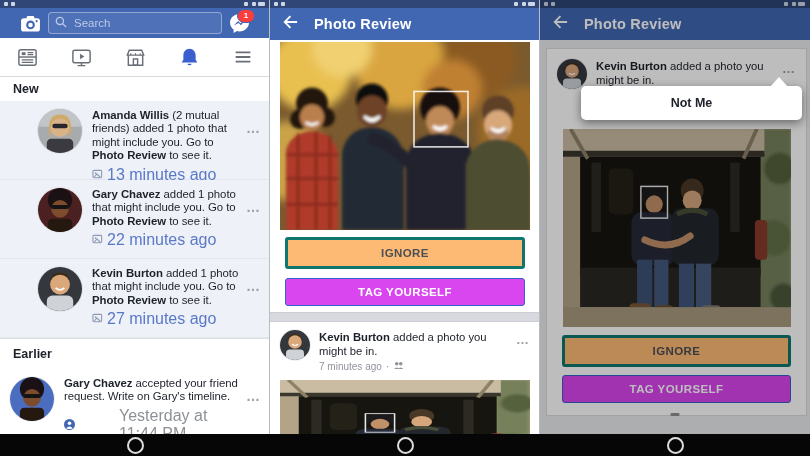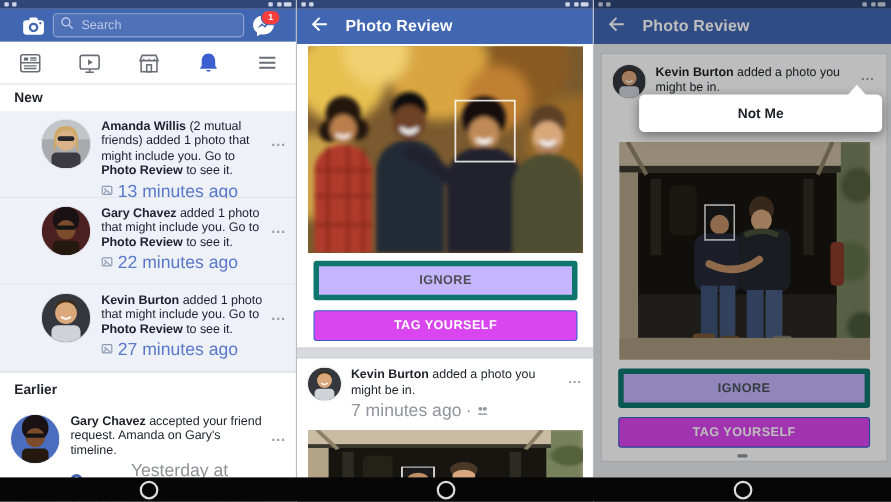--- a/index.html
+++ b/index.html
@@ -41,28 +41,28 @@
   .more{position:absolute;right:9px;top:22px;color:#9aa0a6;font-size:14px;font-weight:bold;letter-spacing:1px;line-height:10px;cursor:pointer;}
 
   
   .m-header{height:32px;background:#4267b2;display:flex;align-items:center;padding:0 12px;gap:16px;}
   .m-title{color:#fff;font-size:14.5px;font-weight:bold;letter-spacing:.2px;}
 
   
   .card1{background:#fff;padding:2px 10px 6px;}
   .photo-main{width:250px;height:188px;display:block;}
   .btn{display:flex;align-items:center;justify-content:center;height:26px;border-radius:3px;font-size:11.5px;font-weight:bold;letter-spacing:.4px;margin:0 5px;cursor:pointer;}
-  .btn-ignore{margin-top:7px;background:#c4b5fd;border:5px solid #0f766e;color:#4b4f56;}
+  .btn-ignore{margin-top:7px;background:#fdba74;border:3px solid #0f766e;color:#4b4f56;}
   .btn-tag{margin-top:9px;background:#d946ef;border:1px solid #3462c8;color:#fff;}
   .card-gap{height:8px;background:#d7d9de;border-top:1px solid #cbced4;border-bottom:1px solid #cbced4;}
   .card2{background:#fff;padding:8px 10px 0;position:relative;}
   .post-head{display:flex;gap:9px;position:relative;padding-right:16px;}
   .avatar30{width:30px;height:30px;border-radius:50%;overflow:hidden;flex:none;box-shadow:0 0 0 1px rgba(0,0,0,.06);}
   .p-text{font-size:11.3px;line-height:1.28;color:#1d2129;}
-  .p-meta{margin-top:2px;display:flex;align-items:center;gap:4px;font-size:16px;color:#90949c;}
+  .p-meta{margin-top:2px;display:flex;align-items:center;gap:4px;font-size:10px;color:#90949c;}
   .p-more{position:absolute;right:0;top:2px;color:#9aa0a6;font-size:13px;font-weight:bold;letter-spacing:1px;cursor:pointer;}
   .photo-sub{width:250px;height:58px;display:block;margin-top:8px;}
 
   
   .r-bg{position:absolute;left:0;right:0;top:40px;bottom:22px;background:#e9ebee;}
   .r-card{position:absolute;left:6px;right:3px;top:48px;background:#fff;border:1px solid #d9dbde;padding:10px 10px 12px;}
   .r-photo{width:228px;height:198px;display:block;margin:40px auto 0;}
   .dim{position:absolute;left:0;top:0;right:0;bottom:22px;background:rgba(0,0,0,.26);z-index:5;}
   .popup{position:absolute;left:41px;right:8px;top:86px;height:34px;background:#fff;border-radius:5px;z-index:6;display:flex;align-items:center;justify-content:center;font-size:12.5px;font-weight:bold;color:#1d2129;box-shadow:0 3px 10px rgba(0,0,0,.45);cursor:pointer;}
   .popup-caret{position:absolute;top:-9px;right:14px;width:0;height:0;border-left:9px solid transparent;border-right:9px solid transparent;border-bottom:10px solid #fff;}
@@ -344,21 +344,21 @@
 
     <div class="sec-h earlier-h">Earlier</div>
 
     <div class="notif h66">
       <span class="avatar44">
           <svg viewBox="0 0 40 40">
             <use href="#av-gary-blue"></use>
           </svg>
         </span>
       <div class="n-body">
-        <div class="n-text"><b>Gary Chavez</b><span> accepted your friend request. Amanda on Gary's timeline.</span></div>
+        <div class="n-text"><b>Gary Chavez</b><span> accepted your friend request. Write on Gary's timeline.</span></div>
         <div class="n-time gray">
           <span><svg width="11" height="11" viewBox="0 0 11 11">
                 <use href="#ic-fb-friend"></use>
               </svg></span>
           <span>Yesterday at 11:44 PM</span>
         </div>
       </div>
       <span class="more">…</span>
     </div>
 

